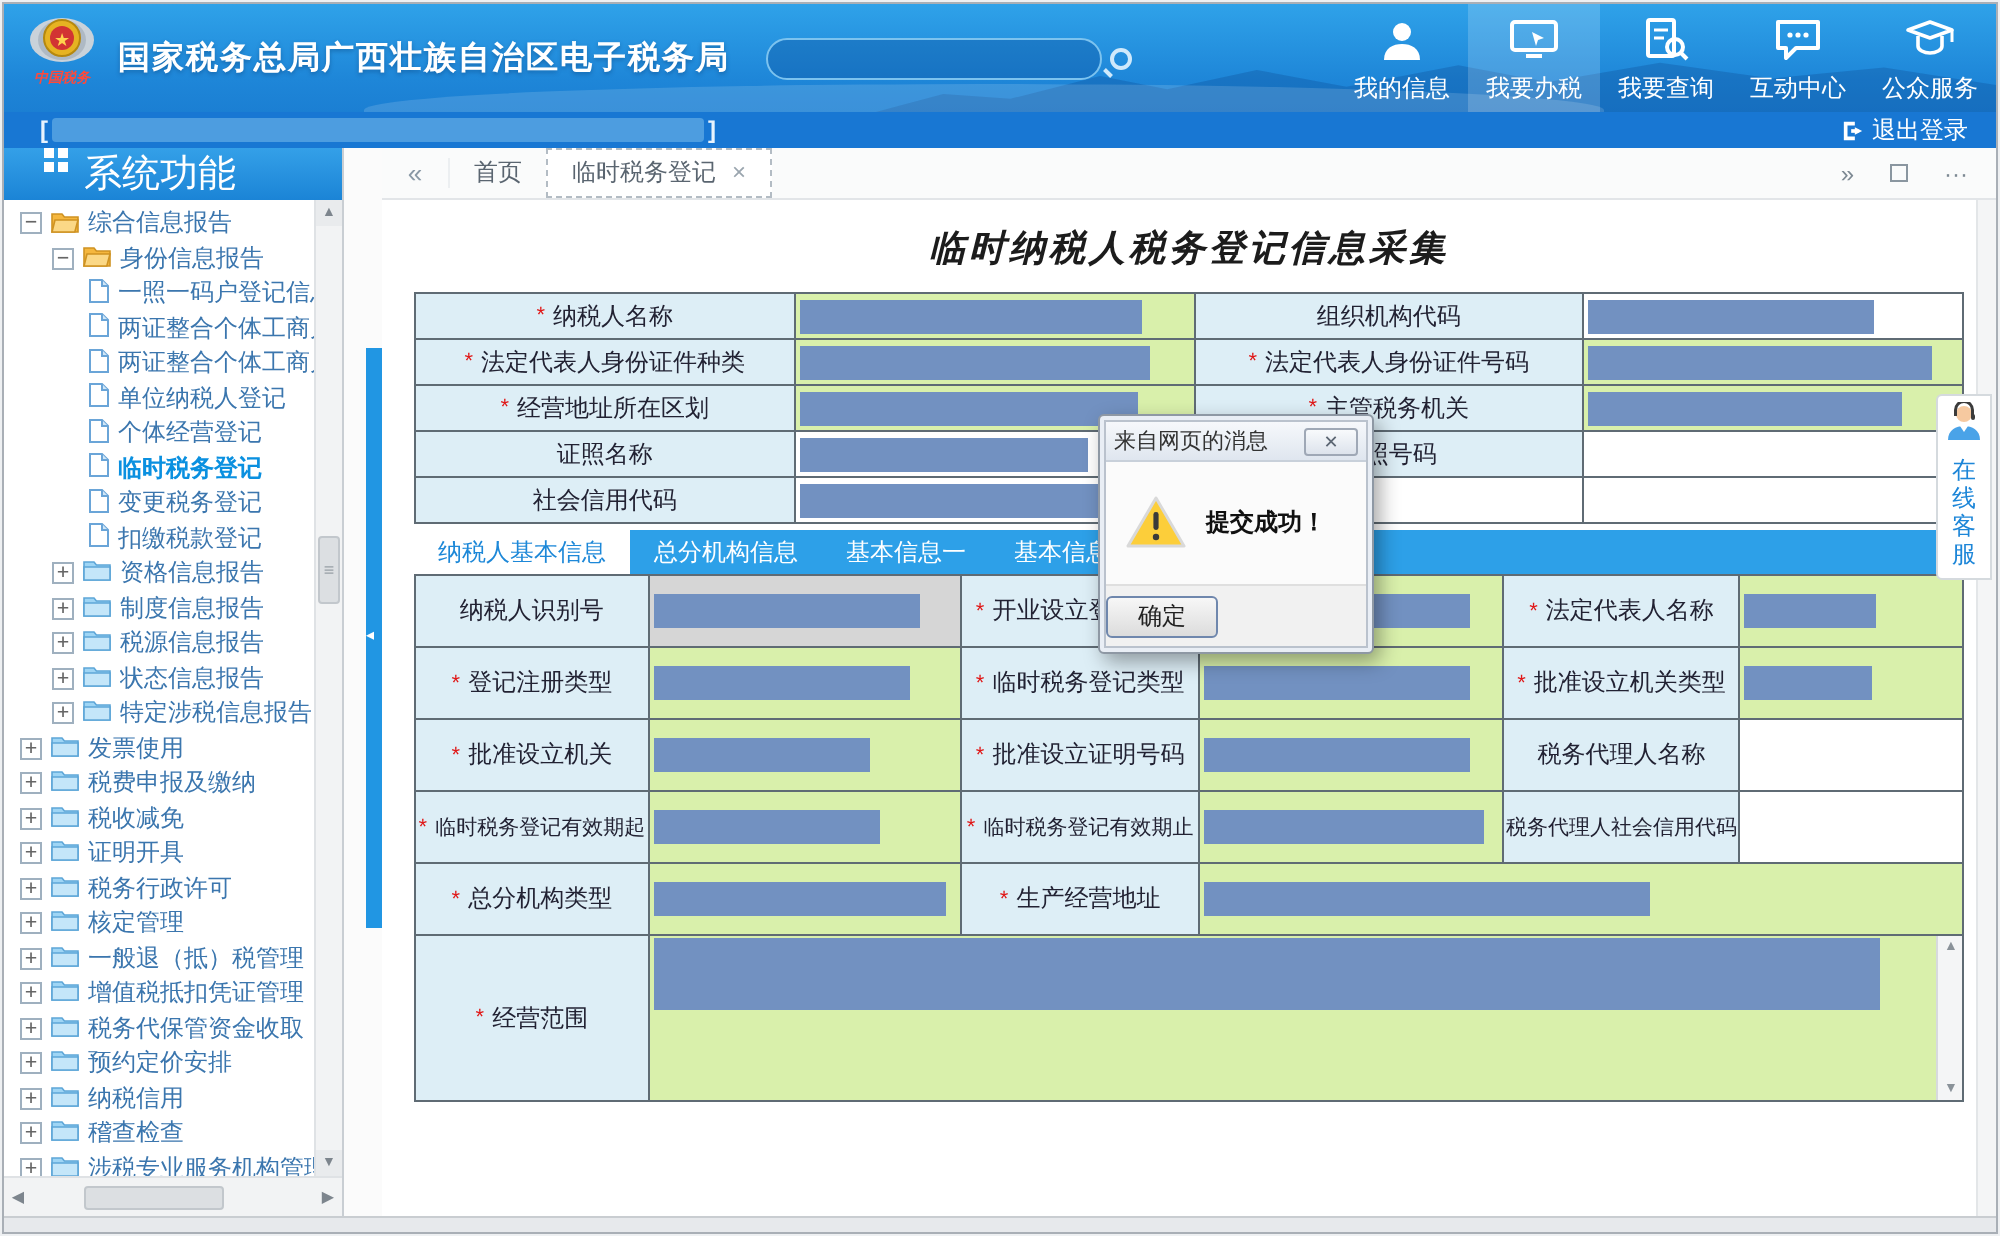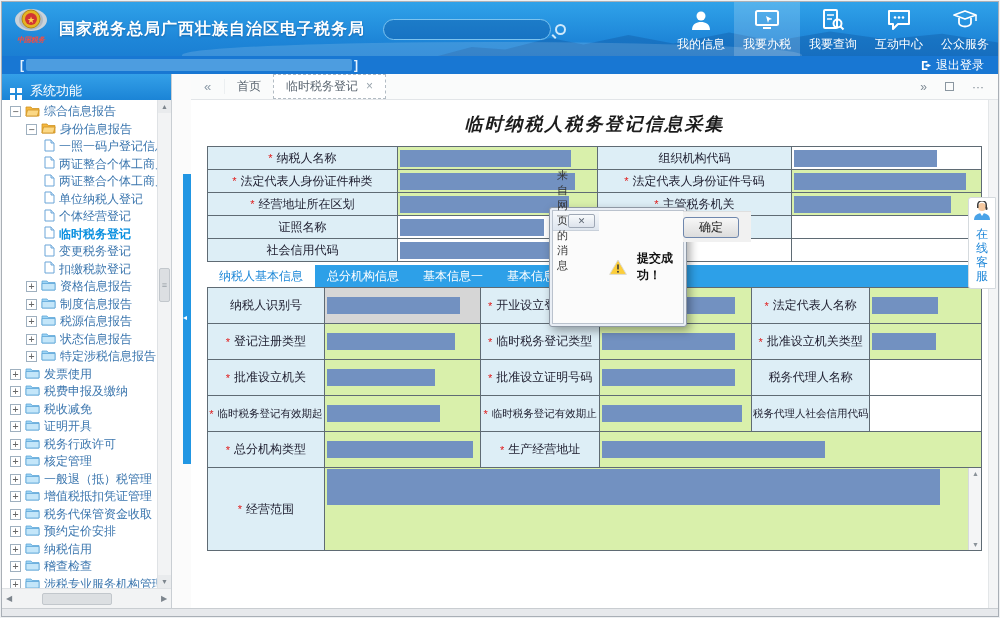--- a/index.html
+++ b/index.html
@@ -30,21 +30,21 @@
   .brk:first-child { margin-left:18px; }
   .user-slab { width:326px; height:12px; background:#4d9de0; border-radius:2px; }
   .logout { position:absolute; right:14px; top:0; height:18px; display:flex; align-items:center; gap:4px; color:#fff; cursor:pointer; }
   .logout svg { width:11px; height:11px; }
 
   
   .main { display:flex; height:534px; background:#fff; }
 
   
   .sidebar { position:relative; width:170px; border-right:1px solid #c9ced3; background:#fff; flex:0 0 auto; }
-  .side-hd { height:26px; background:linear-gradient(180deg,#34a0e8,#1b84d6); color:#fff; font-size:13px; display:flex; align-items:flex-end; gap:8px; padding-left:8px; }
+  .side-hd { height:26px; background:linear-gradient(180deg,#34a0e8,#1b84d6); color:#fff; font-size:19px; display:flex; align-items:flex-start; gap:8px; padding-left:20px; }
   .grid-ico { display:grid; grid-template-columns:5px 5px; grid-gap:2px; }
   .grid-ico i { width:5px; height:5px; background:#fff; }
   .tree { position:absolute; top:26px; left:0; right:14px; bottom:20px; overflow:hidden; padding-top:3px; }
   .tree-row { height:17.5px; display:flex; align-items:center; font-size:12px; color:#3b76ae; white-space:nowrap; cursor:pointer; }
   .tree-row .tlabel { overflow:hidden; }
   .tree-row.active .tlabel { color:#0a90e0; font-weight:bold; }
   .lvl1 { padding-left:8px; } .lvl2 { padding-left:24px; } .lvl3 { padding-left:42px; }
   .exp { width:11px; height:11px; border:1px solid #9fb0bf; background:#fff; color:#666; font-size:10px; line-height:9px; text-align:center; margin-right:4px; flex:0 0 auto; font-family:"DejaVu Sans Mono",monospace; }
   .tree-row svg { margin-right:4px; flex:0 0 auto; }
   
@@ -103,21 +103,21 @@
   .scope-sb .u { position:absolute; top:2px; left:3px; } .scope-sb .d { position:absolute; bottom:2px; left:3px; }
 
   .btnrow { margin-top:73px; width:775px; margin-left:16px; display:flex; justify-content:center; gap:13px; }
   .btn { height:20px; padding:0 14px; background:#be185d; color:#fff; font-size:12px; border:1px solid #379c2e8; border-radius:3px; line-height:18px; cursor:pointer; }
 
   
   .c-vscroll { position:absolute; top:26px; right:0; bottom:0; width:10px; background:#f4f5f6; border-left:1px solid #e3e6e8; }
 
   
   .dlg { position:absolute; left:547px; top:205px; width:138px; height:120px; background:#e9eef5; border:1px solid #8e98a4; border-radius:3px; box-shadow:3px 4px 10px rgba(0,0,0,.35); padding:2px; z-index:50; }
-  .dlg-in { background:#fbfbfb; border:1px solid #bac2cd; height:100%; display:flex; flex-direction:row; }
+  .dlg-in { background:#fbfbfb; border:1px solid #bac2cd; height:100%; display:flex; flex-direction:column; }
   .dlg-tt { height:20px; background:linear-gradient(180deg,#f6f8fb,#dfe6ef); border-bottom:1px solid #c8d0da; display:flex; align-items:center; padding:0 4px; }
   .dlg-tt .t { font-size:11px; color:#333; flex:1; }
   .dlg-x { width:27px; height:14px; background:linear-gradient(180deg,#f8fafc,#dde3ec); border:1px solid #9fa8b6; border-radius:2px; color:#5c6673; font-size:9px; line-height:12px; text-align:center; cursor:pointer; }
   .dlg-bd { flex:1; display:flex; align-items:center; gap:10px; padding:0 10px;font-weight:bold; }
   .dlg-msg { font-size:12px; color:#111; }
   .dlg-ft { height:31px; background:#f1f1f1; border-top:1px solid #dfdfdf; display:flex; align-items:center; padding-right:12px; }
   .dlg-ok { width:56px; height:21px; background:linear-gradient(180deg,#f7f7f7,#dcdcdc); border:1px solid #6f87ad; border-radius:3px; font-size:12px; color:#222; text-align:center; line-height:19px; cursor:pointer; }
 
   
   .svc { position:absolute; right:2px; top:195px; width:28px; background:#fff; border:1px solid #d5dade; border-radius:3px 0 0 3px; padding:3px 2px 5px; text-align:center; z-index:40; cursor:pointer; }

